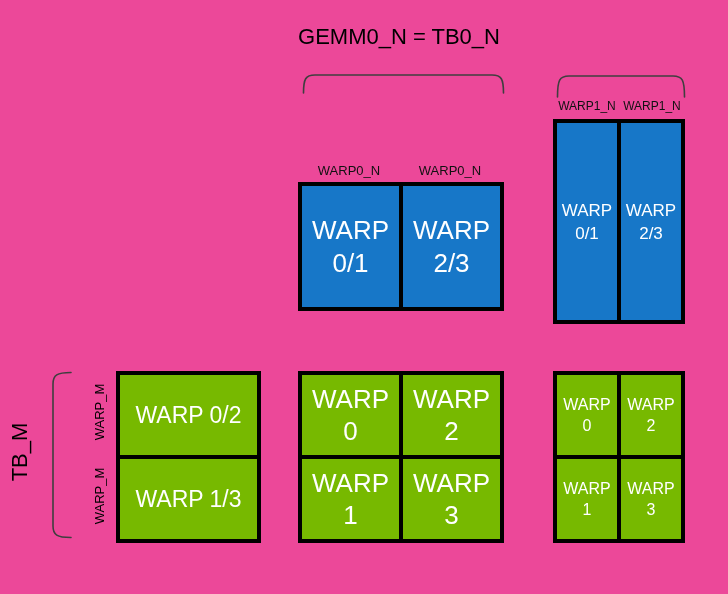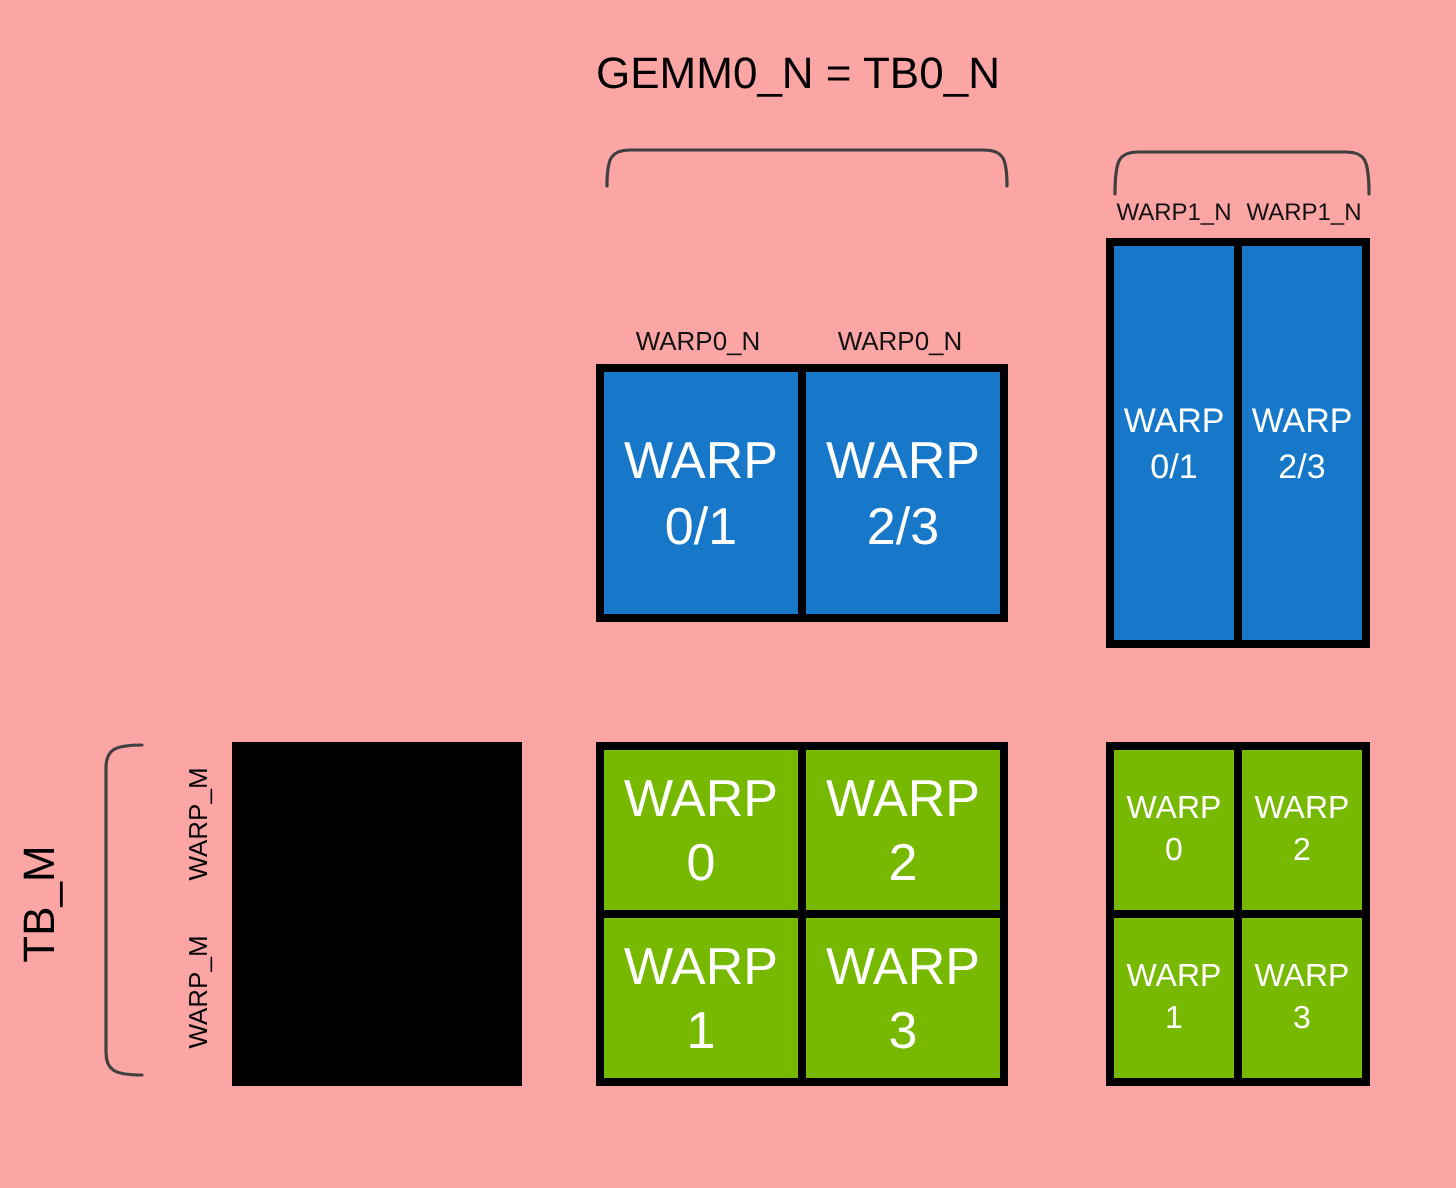--- a/index.html
+++ b/index.html
@@ -1,17 +1,17 @@
 <!DOCTYPE html>
 <html style="--blue: #1777C8; --green: #77B900; --border: #000000; --brace: #3F3F3F;"><head>
 <meta charset="utf-8">
 <style>
   html,body{margin:0;padding:0;background:#ffffff;}
   .canvas{
-    position:relative;width:728px;height:594px;background:#fca5a5;overflow:hidden;
+    position:relative;width:728px;height:594px;background:#ec4899;overflow:hidden;
     font-family:"Liberation Sans", sans-serif;color:#000;
   }
   
   .title{position:absolute;font-size:22px;letter-spacing:0;color:#000;}
   .title-gemm0{left:296px;top:24px;width:206px;text-align:center;}
   .title-gemm1{left:564px;top:8px;width:160px;line-height:29px;text-align:left;}
   .title-gemm1 .l2{padding-left:7px;}
   
   .brace{position:absolute;}
   .brace path{fill:none;stroke:var(--brace,#3f3f3f);stroke-width:1.6;stroke-linecap:round;}
@@ -90,20 +90,26 @@
       <div>WARP</div>
       <div>0/1</div>
     </div>
     <div class="cell blue">
       <div>WARP</div>
       <div>2/3</div>
     </div>
   </div>
 
   <div class="block rows green-left">
+    <div class="cell green">
+      <div>WARP 0/2</div>
+    </div>
+    <div class="cell green">
+      <div>WARP 1/3</div>
+    </div>
   </div>
 
   <div class="block grid green-mid">
     <div class="cell green">
       <div>WARP</div>
       <div>0</div>
     </div>
     <div class="cell green">
       <div>WARP</div>
       <div>2</div>

